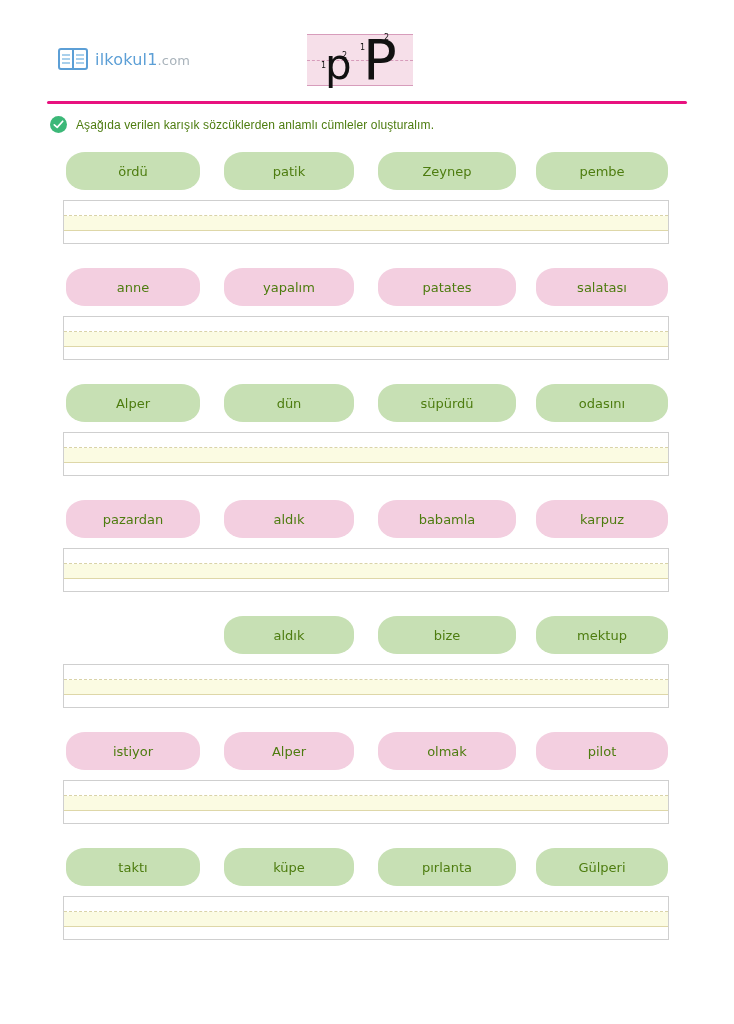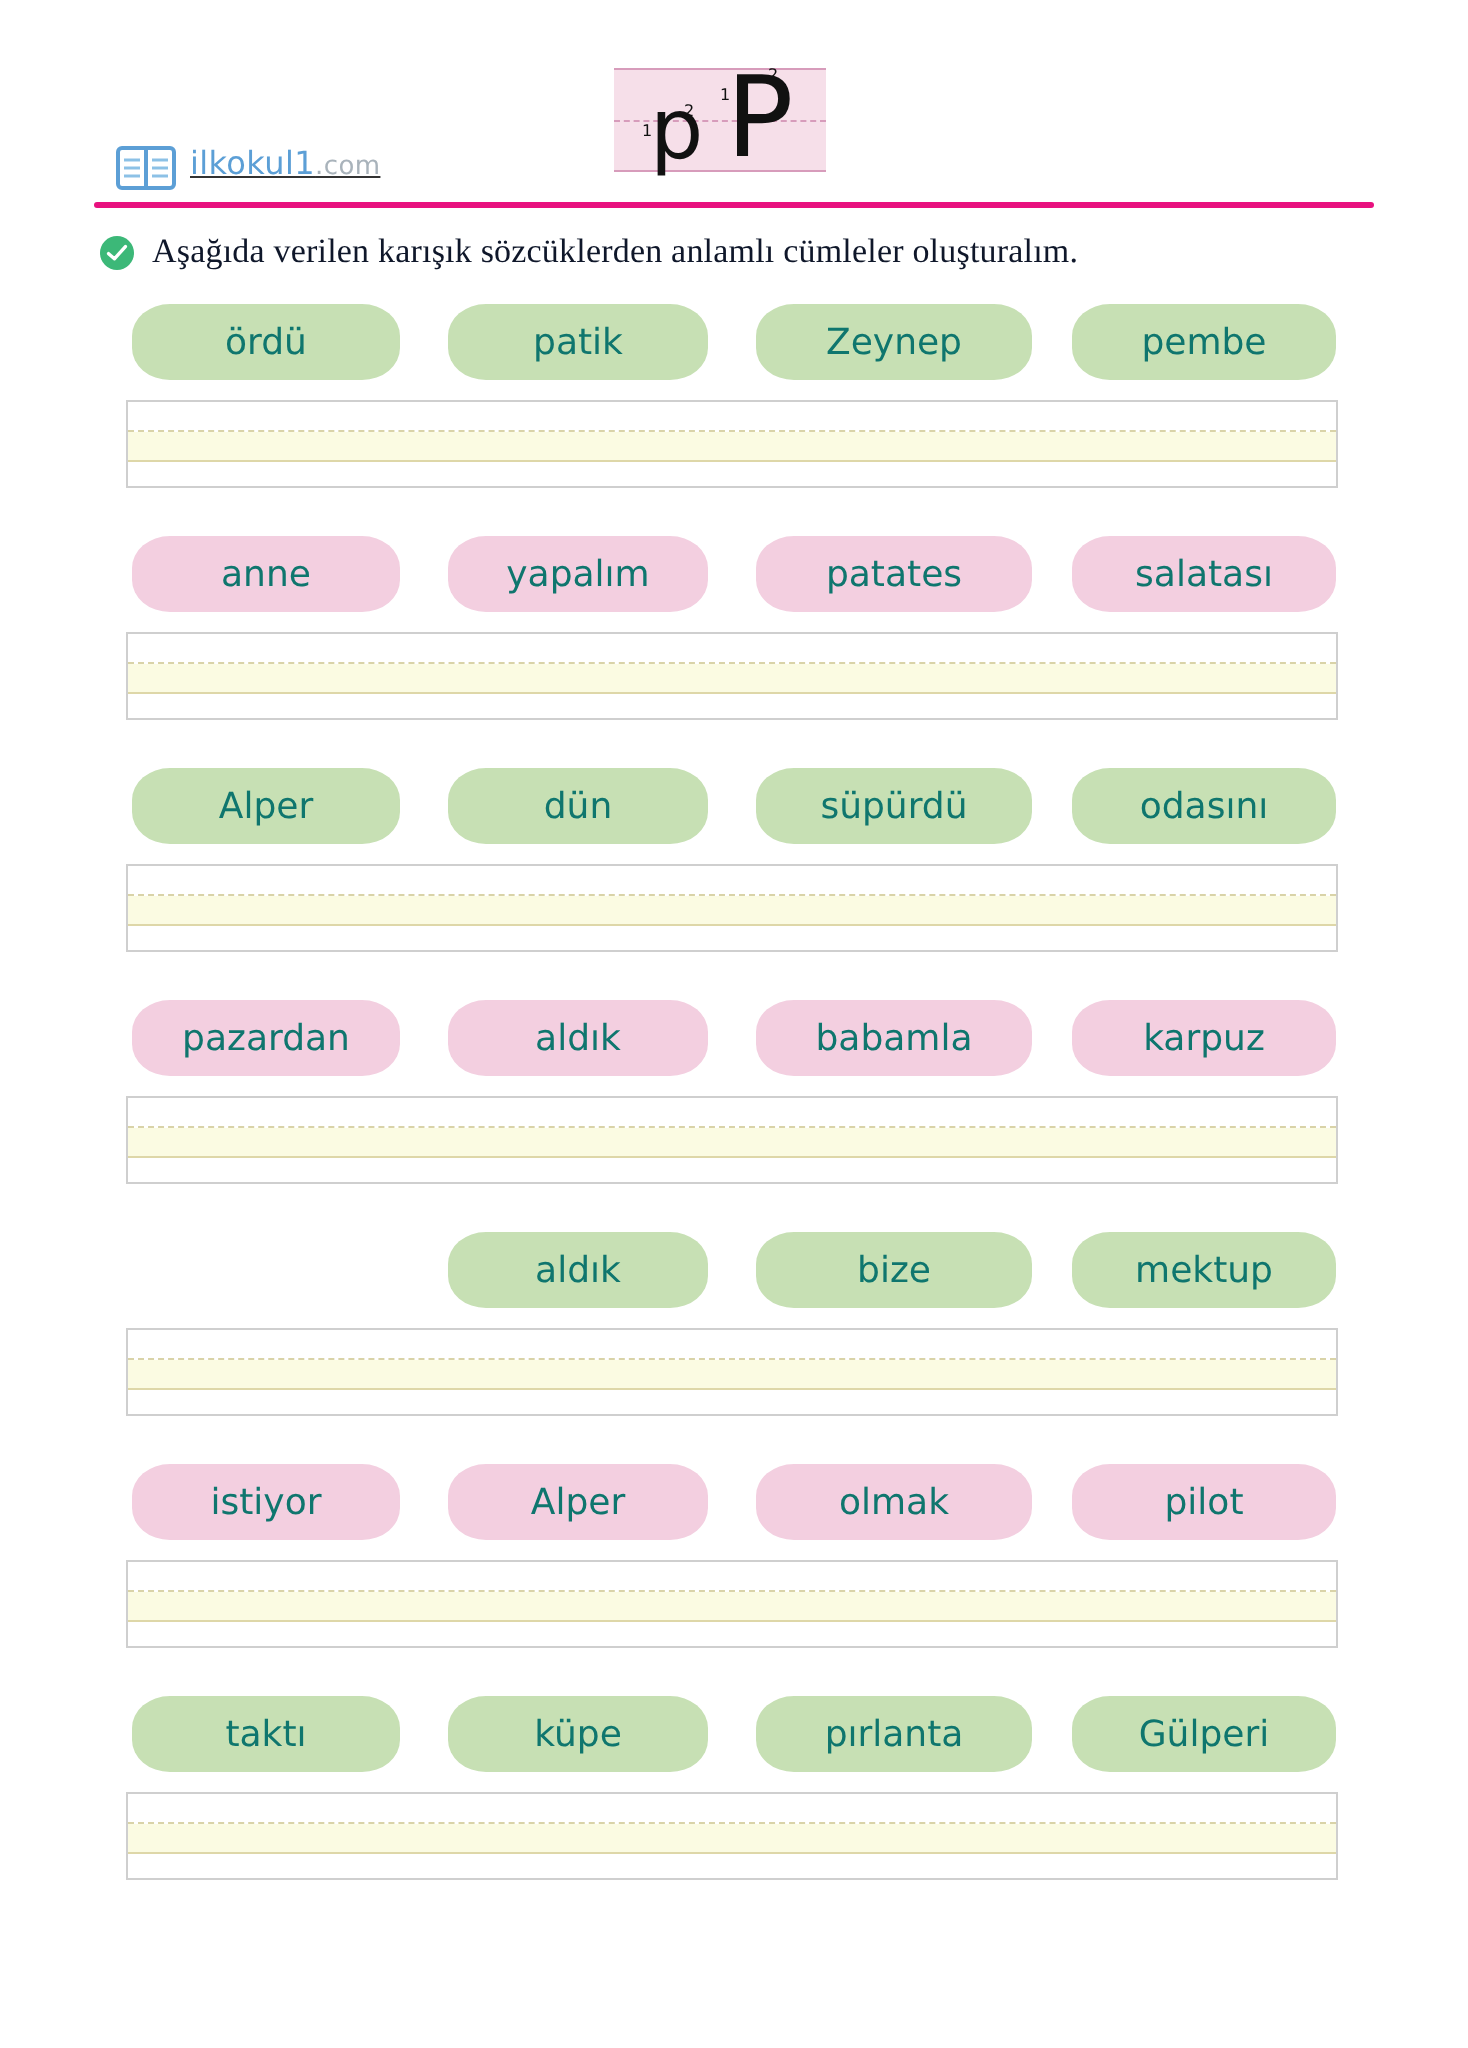--- a/index.html
+++ b/index.html
@@ -22,24 +22,24 @@
   }
 
   
   .header {
     position: relative;
     height: 104px;
   }
   .logo {
     position: absolute;
     left: 58px;
-    top: 72px;
+    top: 47px;
     display: flex;
+    align-items: center;
     gap: 7px;
-    text-decoration: underline;
   }
   .logo-icon {
     width: 30px;
     height: 24px;
     display: block;
   }
   .logo-text {
     font-size: 16px;
     letter-spacing: 0.2px;
     color: #5c9fd6;
@@ -120,23 +120,23 @@
     height: 17px;
     border-radius: 50%;
     background: #3cb878;
     display: flex;
     align-items: center;
     justify-content: center;
     flex: none;
   }
   .check-icon svg { display: block; }
   .instruction-text {
-    font-size: 17px;
-    color: #0f172a;
-    font-family: Liberation Serif, serif;
+    font-size: 12px;
+    color: #4d7c0f;
+    font-family: Liberation Sans, sans-serif;
     letter-spacing: 0.1px;
   }
 
   
   .exercises {
     position: absolute;
     left: 0;
     top: 152px;
     width: 734px;
   }
@@ -149,22 +149,22 @@
     height: 46px;
   }
   .word {
     position: absolute;
     top: 0;
     height: 38px;
     display: flex;
     align-items: center;
     justify-content: center;
     font-family: "DejaVu Sans", sans-serif;
-    font-size: 18px;
-    color: #0f766e;
+    font-size: 13px;
+    color: #4d7c0f;
     border-radius: 19px / 16px;
     box-sizing: border-box;
     padding: 0 6px;
   }
   .word.green { background: #c7e0b4; }
   .word.pink  { background: #f3cfe0; }
 
   .w0 { left: 66px;  width: 134px; }
   .w1 { left: 224px; width: 130px; }
   .w2 { left: 378px; width: 138px; }

